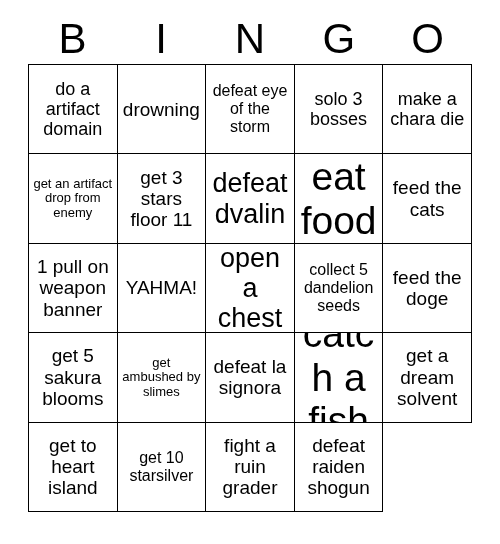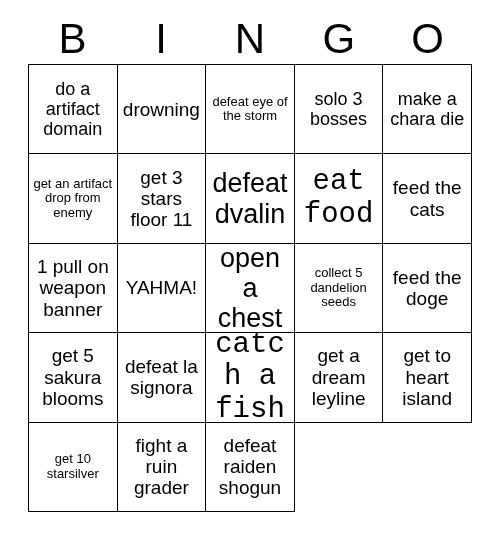--- a/index.html
+++ b/index.html
@@ -68,25 +68,25 @@
   }
   .cell-text {
     display: block;
     width: 100%;
     color: #000000;
     line-height: 1.12;
     word-wrap: break-word;
   }
   
   .fs-xs .cell-text { font-size: 13px; }
-  .fs-sm .cell-text { font-size: 13px; }
+  .fs-sm .cell-text { font-size: 16px; }
   .fs-md .cell-text { font-size: 19px; text-align: center; }
   .fs-lg .cell-text { font-size: 18px; }
   .fs-xl .cell-text { font-size: 27px; }
-  .fs-xxl .cell-text { font-size: 29px; font-family: Liberation Mono, monospace; }
+  .fs-xxl .cell-text { font-size: 39px; }
 </style>
 </head>
 <body>
 
 <div id="bingo-card">
 
   <div id="header-row">
     <div class="header-letter">B</div>
     <div class="header-letter">I</div>
     <div class="header-letter">N</div>
@@ -140,29 +140,32 @@
     <div class="cell fs-sm">
         <span class="cell-text">collect 5 dandelion seeds</span>
       </div>
     <div class="cell fs-md">
         <span class="cell-text">feed the doge</span>
       </div>
 
     <div class="cell fs-md">
         <span class="cell-text">get 5 sakura blooms</span>
       </div>
+    <div class="cell fs-xs">
+        <span class="cell-text">get ambushed by slimes</span>
+      </div>
     <div class="cell fs-md">
         <span class="cell-text">defeat la signora</span>
       </div>
     <div class="cell fs-xxl">
         <span class="cell-text">catch a fish</span>
       </div>
 
     <div class="cell fs-md">
-        <span class="cell-text">get a dream leyline</span>
+        <span class="cell-text">get a dream solvent</span>
       </div>
     <div class="cell fs-md">
         <span class="cell-text">get to heart island</span>
       </div>
     <div class="cell fs-sm">
         <span class="cell-text">get 10 starsilver</span>
       </div>
     <div class="cell fs-md">
         <span class="cell-text">fight a ruin grader</span>
       </div>

